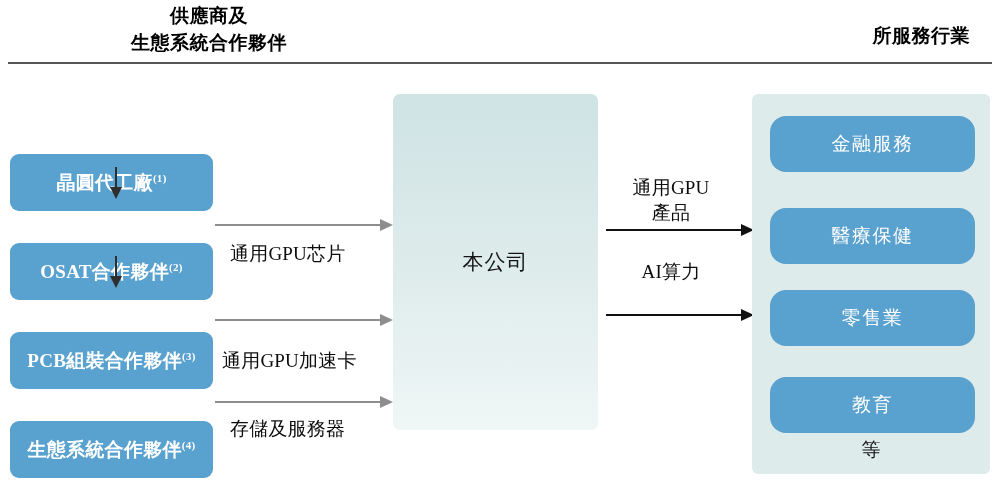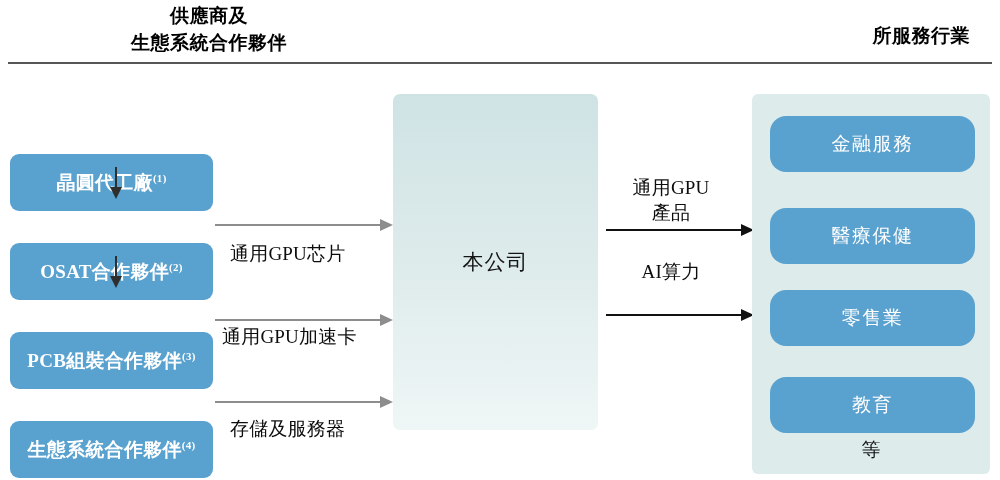--- a/index.html
+++ b/index.html
@@ -281,21 +281,21 @@
 <div class="h-arrow-gray" style="left:215px; top:219px; width:178px;">
   <div class="shaft"></div>
   <div class="head"></div>
 </div>
 <div class="flow-label" style="left:230px; top:241px;">通用GPU芯片</div>
 
 <div class="h-arrow-gray" style="left:215px; top:314px; width:178px;">
   <div class="shaft"></div>
   <div class="head"></div>
 </div>
-<div class="flow-label" style="left:222px; top:324px;">通用GPU加速卡</div>
+<div class="flow-label" style="left:222px; top:348px;">通用GPU加速卡</div>
 
 <div class="h-arrow-gray" style="left:215px; top:396px; width:178px;">
   <div class="shaft"></div>
   <div class="head"></div>
 </div>
 <div class="flow-label" style="left:230px; top:416px;">存儲及服務器</div>
 
 <div class="company-box">
   <div class="company-label">本公司</div>
 </div>

